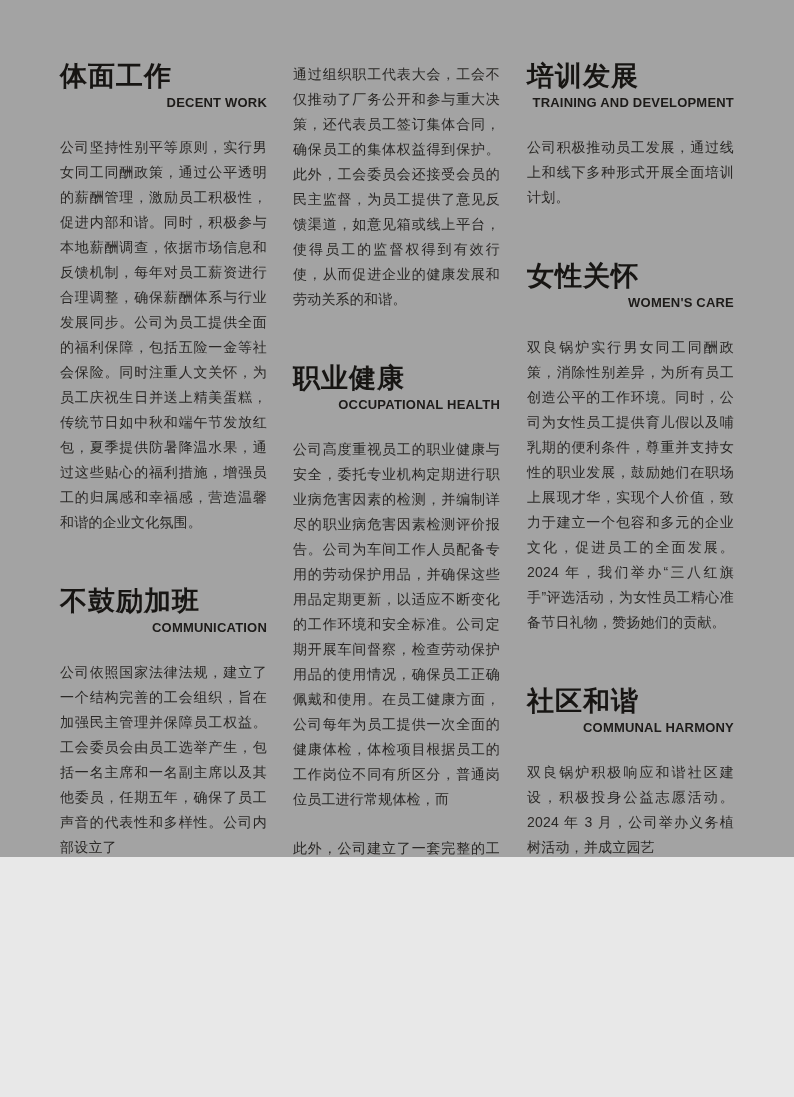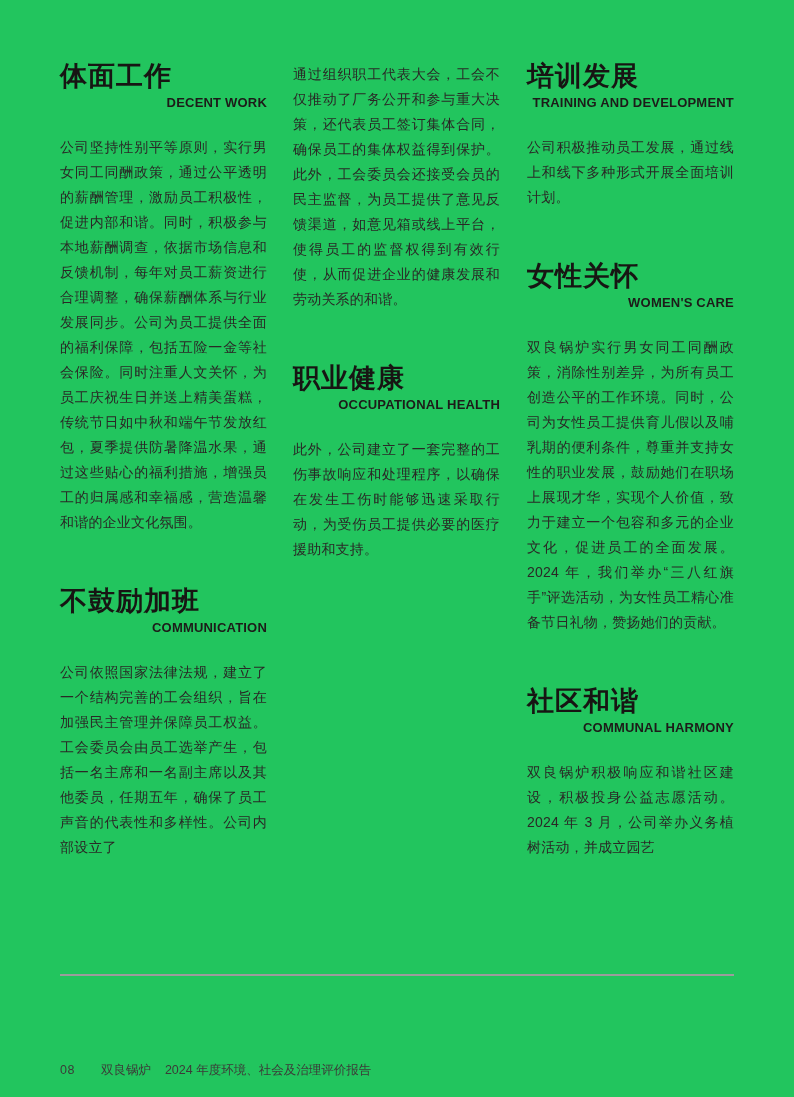--- a/index.html
+++ b/index.html
@@ -4,22 +4,22 @@
 <style>
   html, body {
     margin: 0;
     padding: 0;
     background: #e8e8e8;
     font-family: "Liberation Sans", "DejaVu Sans", sans-serif;
   }
   .page {
     position: relative;
     width: 794px;
-    height: 1097px;
-    background: #22c55e;
+    height: 857px;
+    background: #a3a3a3;
     margin: 0 auto;
     overflow: hidden;
   }
   .col {
     position: absolute;
     top: 60px;
     width: 207px;
   }
   .col-1 { left: 60px; }
   .col-2 { left: 293px; }
@@ -106,20 +106,21 @@
     <div class="section">
       <div class="section-body" style="margin-top:2px;">
         <p class="body-p">通过组织职工代表大会，工会不仅推动了厂务公开和参与重大决策，还代表员工签订集体合同，确保员工的集体权益得到保护。此外，工会委员会还接受会员的民主监督，为员工提供了意见反馈渠道，如意见箱或线上平台，使得员工的监督权得到有效行使，从而促进企业的健康发展和劳动关系的和谐。</p>
       </div>
     </div>
 
     <div class="section mt">
       <h2 class="title-zh">职业健康</h2>
       <div class="title-en">OCCUPATIONAL HEALTH</div>
       <div class="section-body">
+        <p class="body-p">公司高度重视员工的职业健康与安全，委托专业机构定期进行职业病危害因素的检测，并编制详尽的职业病危害因素检测评价报告。公司为车间工作人员配备专用的劳动保护用品，并确保这些用品定期更新，以适应不断变化的工作环境和安全标准。公司定期开展车间督察，检查劳动保护用品的使用情况，确保员工正确佩戴和使用。在员工健康方面，公司每年为员工提供一次全面的健康体检，体检项目根据员工的工作岗位不同有所区分，普通岗位员工进行常规体检，而</p>
         <p class="body-p">此外，公司建立了一套完整的工伤事故响应和处理程序，以确保在发生工伤时能够迅速采取行动，为受伤员工提供必要的医疗援助和支持。</p>
       </div>
     </div>
   </div>
 
   <div class="col col-3">
     <div class="section">
       <h2 class="title-zh">培训发展</h2>
       <div class="title-en">TRAINING AND DEVELOPMENT</div>
       <div class="section-body">

